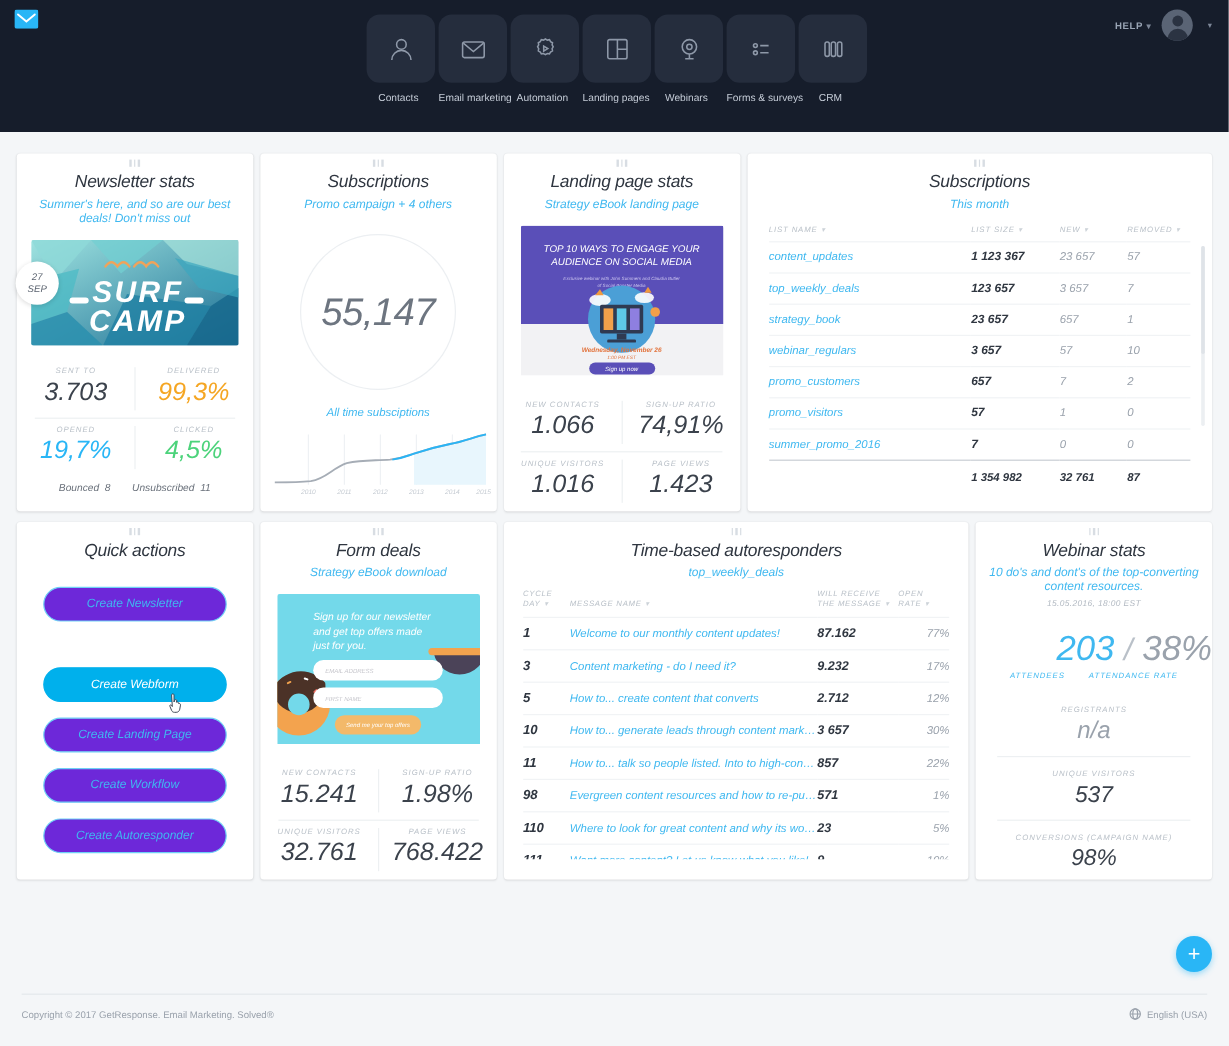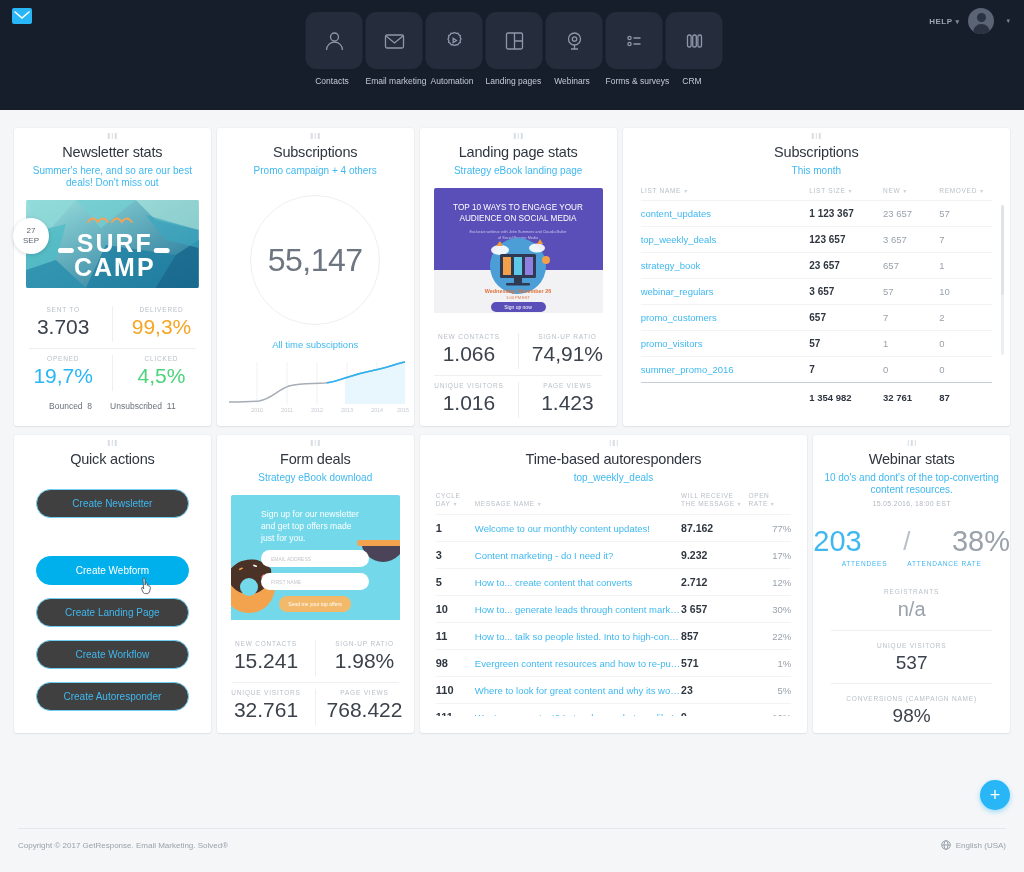--- a/index.html
+++ b/index.html
@@ -50,20 +50,21 @@
   }
   .nav-ico { stroke:#8e98a8; fill:none; stroke-width:1.3; }
 
   
   .board { padding:18px 14px 0 14px; }
   .row { display:flex; gap:6px; }
   .row2 { margin-top:9px; }
   .card {
     background:#fff; border-radius:3px; position:relative;
     box-shadow:0 1px 2px rgba(0,0,0,.07), 0 0 0 1px rgba(0,0,0,.02);
+    font-style:italic;
   }
   .c-sm { width:197px; }
   .c-lg { width:388px; }
   .r1 { height:298px; }
   .r2 { height:298px; }
   .grip {
     position:absolute; left:50%; transform:translateX(-50%); top:5px;
     display:flex; gap:2px;
   }
   .grip i { width:1.5px; height:6px; background:#d8dde3; display:block; }
@@ -135,21 +136,21 @@
     position:absolute; right:6px; top:28px; width:3px; height:150px;
     background:#eceff2; border-radius:2px;
   }
   .scrollthumb { width:3px; height:90px; background:#dfe3e8; border-radius:2px; }
 
   
   .qa-list { padding:22px 22px 0 22px; display:flex; flex-direction:column; gap:13px; }
   .qa-btn {
     height:29px; border-radius:16px; border:1px solid #6fd0f5; color:#3fb8f0;
     display:flex; align-items:center; justify-content:center;
-    font-size:10px; background:#404040; cursor:pointer; position:relative;
+    font-size:10px; background:#6d28d9; cursor:pointer; position:relative;
   }
   .qa-btn.active { background:#00b0ec; border-color:#00b0ec; color:#fff;margin-top:25px; }
   .cursor-ico { position:absolute; right:34px; top:20px; }
 
   
   .fs-img { margin:11px 14px 0 14px; border-radius:2px; overflow:hidden; }
 
   
   .ar-wrap { padding:0 16px; overflow:hidden; height:232px; }
   .ar { width:100%; border-collapse:collapse; }
@@ -158,21 +159,21 @@
     text-align:left; padding:8px 0 6px 0; line-height:8px; vertical-align:bottom;
   }
   .ar td { padding:7px 0; border-top:1px solid #f1f3f5; font-size:9.5px; }
   .ar .cday { font-weight:bold; color:#2f3640; font-size:11px; }
   .ar .mname { color:#3fb8f0; cursor:pointer; white-space:nowrap; overflow:hidden;
                text-overflow:ellipsis; max-width:200px; }
   .ar .recv { font-weight:bold; color:#2f3640; font-size:10.5px; }
   .ar .orate { color:#9aa2ac; text-align:right; }
 
   
-  .web-big { display:flex; align-items:center; justify-content:space-between; margin-top:18px; gap:8px; }
+  .web-big { display:flex; align-items:center; justify-content:flex-end; margin-top:18px; gap:8px; }
   .web-203 { font-size:29px; color:#3fb8f0; font-weight:300; }
   .web-slash { font-size:26px; color:#b9c0c8; font-weight:300; }
   .web-38 { font-size:29px; color:#9aa2ac; font-weight:300; }
   .web-lbls { display:flex; justify-content:center; gap:20px; margin-top:2px; }
   .web-lbl { font-size:6.5px; color:#3fb8f0; letter-spacing:.8px; }
   .web-block { text-align:center; padding:11px 0 9px 0; }
   .web-block .l { font-size:6.5px; color:#b9c0c8; letter-spacing:.8px; }
   .web-block .v { font-size:19px; color:#3b424c; font-weight:300; margin-top:3px; }
   .web-block .v.na { color:#9aa2ac; font-size:20px; }
   .web-div { width:82%; height:1px; background:#edf0f2; margin:0 auto; }

